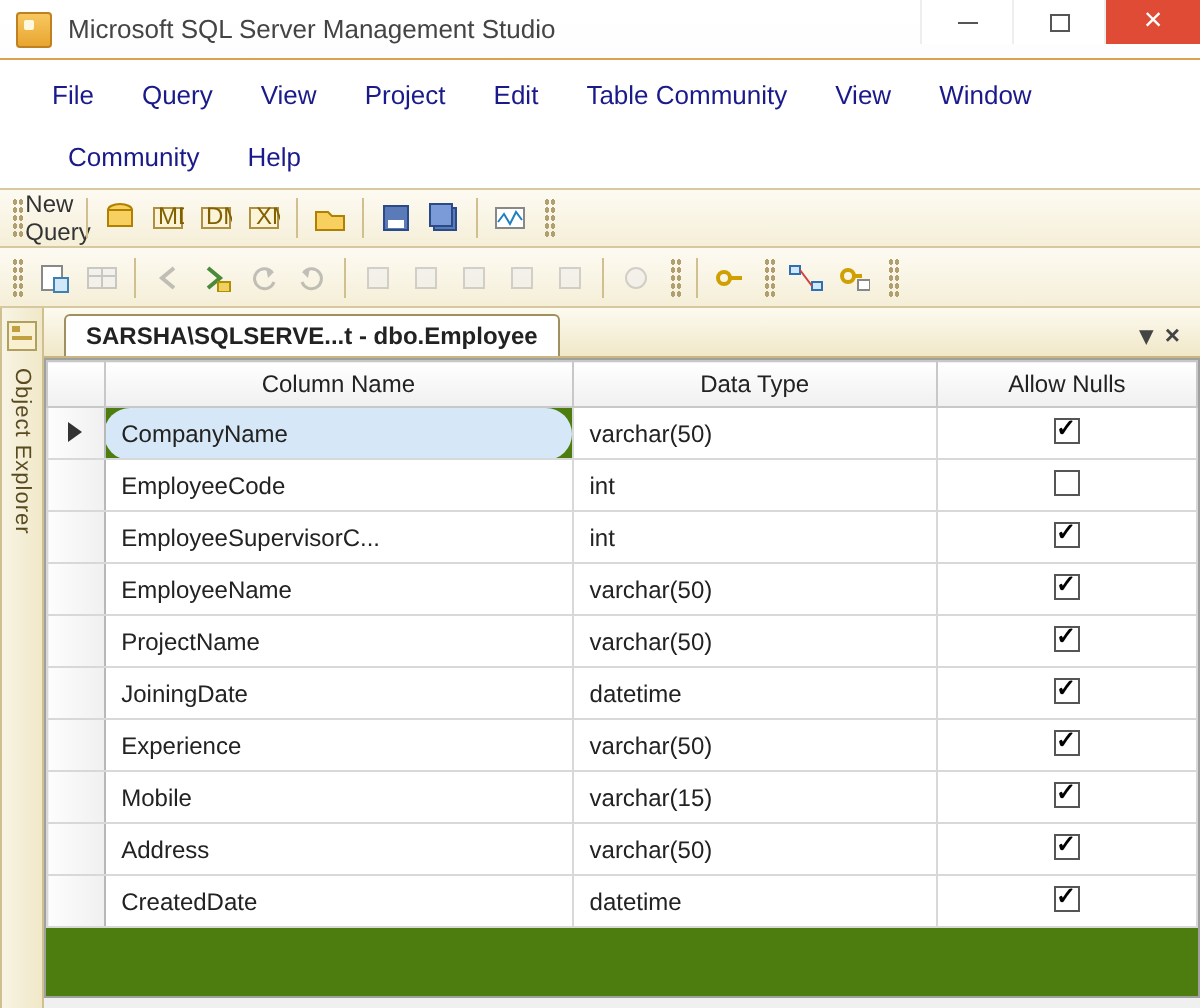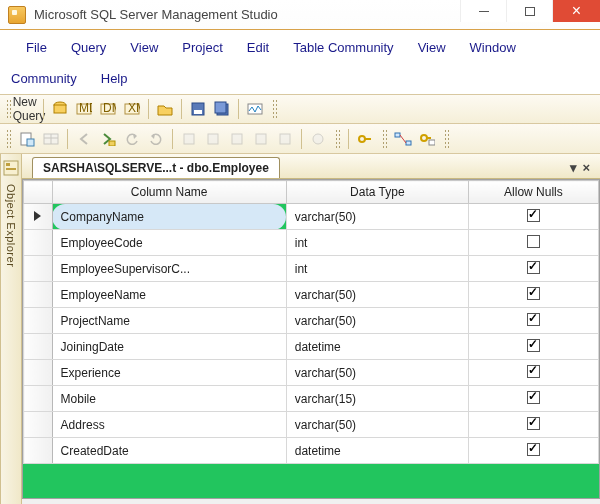--- a/index.html
+++ b/index.html
@@ -13,21 +13,21 @@
 .winbtns { margin-left: auto; display: flex; height: 100%; }
 .winbtn { width: 46px; height: 22px; display:flex; align-items:center; justify-content:center; font-size: 13px; color:#555; background:#fff; border-left:1px solid #eee;}
 .winbtn.close { background: #e04b35; color: #fff; width: 48px; }
 .winbtn.min span{ width:10px; border-bottom:1px solid #555; display:block;}
 .winbtn.max span{ width:10px; height:9px; border:1px solid #555; display:block;}
 .winbtn.close span{font-weight:300; font-size:16px; line-height:10px;}
 
 
 .menubar { padding: 6px 10px 2px 16px; display: flex; flex-wrap: wrap; gap: 4px; text-align: right; }
 .menubar span { color: #1a1a8a; font-size: 13px; padding: 4px 10px; display:inline-block; cursor:default;}
-.menurow2 { padding-left:1px; padding-bottom:4px;}
+.menurow2 { padding-left:24px; padding-bottom:4px;}
 
 
 .toolbar { border-top: 1px solid #d8c8a0; border-bottom: 1px solid #d8c8a0; background: linear-gradient(#fdfaf2,#f5efd8); padding: 3px 6px; display:flex; align-items:center; gap:2px; min-height:30px;}
 .tb-icon { width:22px; height:22px; display:flex; align-items:center; justify-content:center; border:1px solid transparent; border-radius:2px;}
 .tb-sep{ width:1px; height:20px; background:#d0c090; margin:0 3px;}
 .tb-grip{ width:6px; height:20px; background-image: radial-gradient(#b0a070 1px, transparent 1px); background-size: 3px 4px; margin-right:2px;}
 .newquery-btn{ display:flex; align-items:center; gap:4px; padding:2px 6px; color:#333;}
 .toolbar svg{display:block;}
 
 
@@ -36,21 +36,21 @@
 .sidetab .sicon{width:16px;height:16px;}
 .vtext{ writing-mode: vertical-rl; color:#5a4a20; font-size:11px; margin-top:6px; letter-spacing:0.5px;}
 
 .main { flex:1; background:#f0f0f0; padding: 0; position:relative;}
 .tabhead{ background:linear-gradient(#fdfaf0,#f0e8c8); border-bottom:1px solid #c8b880; padding:3px 6px 0 10px; display:flex; align-items:center;text-align:center;}
 .tab { background:#fff; border:1px solid #a09060; border-bottom:none; border-top-left-radius:3px; border-top-right-radius:3px; padding:3px 10px; font-weight:bold; color:#222; font-size:12px;}
 .tabright{margin-left:auto; display:flex; gap:6px; padding-right:4px; color:#444;}
 .tabright span{font-size:13px; cursor:default; font-weight:bold;}
 
 
-.gridwrap{ background:#22c55e; border:1px solid #a0a0a0; margin:0 0 0 0; height: 320px; overflow:auto;}
+.gridwrap{ background:#4d7c0f; border:1px solid #a0a0a0; margin:0 0 0 0; height: 320px; overflow:auto;}
 table.grid{ border-collapse:collapse; width:100%;}
 table.grid th{ background:linear-gradient(#fff,#f0f0f0); border:1px solid #c8c8c8; font-weight:normal; padding:4px 6px; color:#222; font-size:12px; text-align:center;}
 table.grid td{ border:1px solid #d8d8d8; padding:4px 8px; color:#222; font-size:12px; background:#fff; height:26px;}
 table.grid td.rowhead{ width:22px; background:linear-gradient(90deg,#fdfdfd,#f0f0f0); border-right:1px solid #b8b8b8; text-align:center; padding:0;}
 table.grid tr.sel td.colname{ background:#d6e8f7;border-radius:13px;}
 td.colname{ width:180px;}
 td.dtype{ width:140px;}
 td.allownull{ text-align:center; width:100px;}
 .chk{ width:13px; height:13px; border:1px solid #555; display:inline-block; background:#fff; position:relative;}
 .chk.checked::after{ content:"✓"; position:absolute; left:0px; top:-3px; font-size:12px; color:#000; font-weight:bold;}

